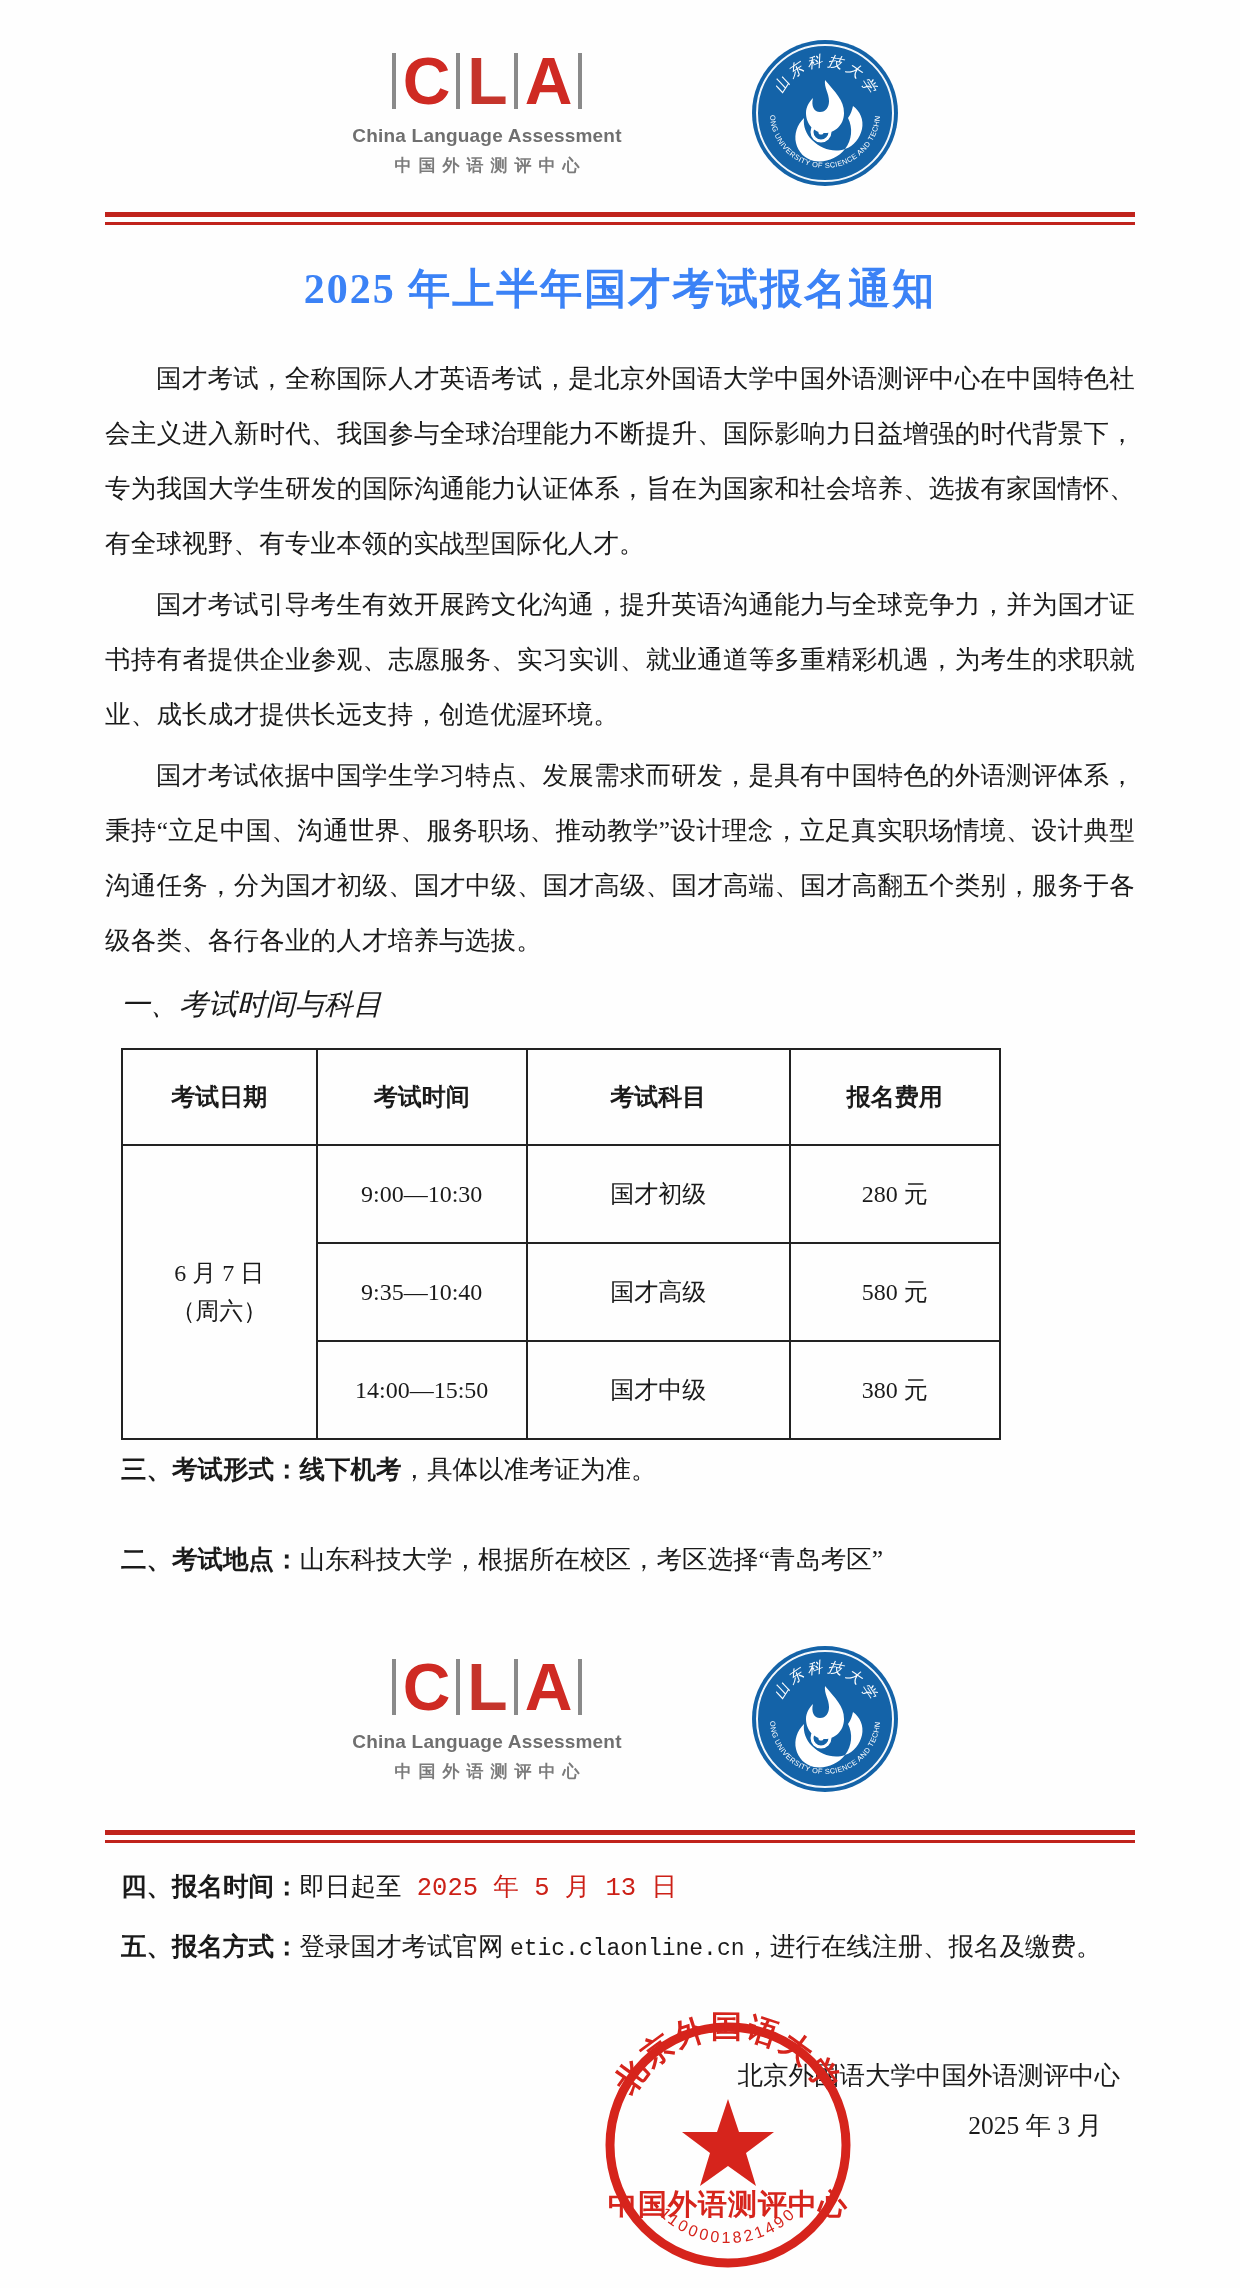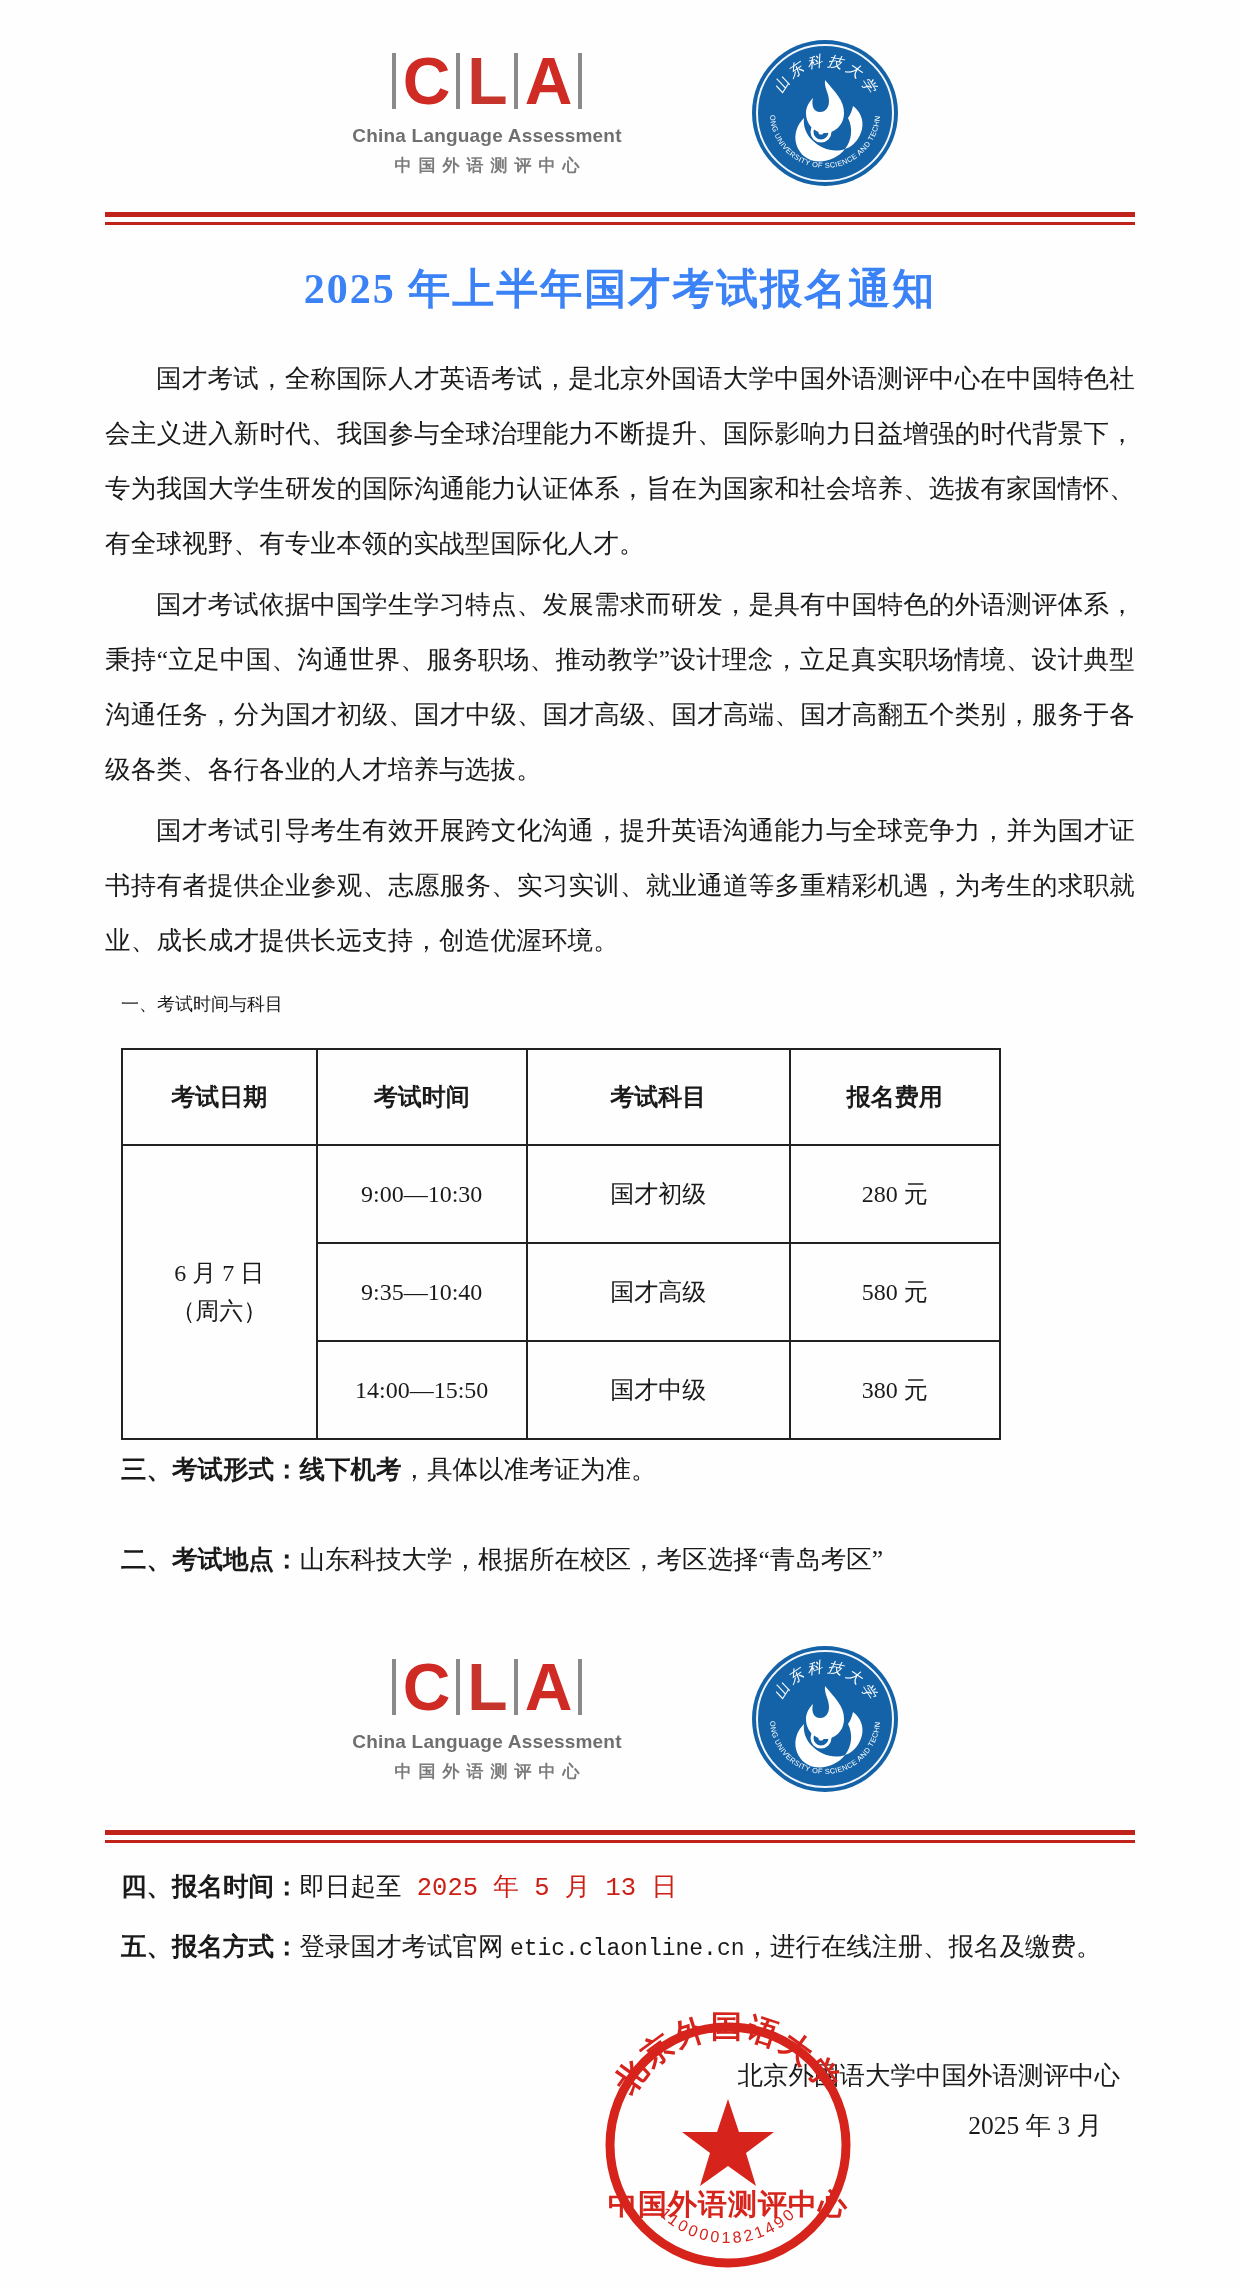--- a/index.html
+++ b/index.html
@@ -122,22 +122,23 @@
     letter-spacing:.2px;
   }
   .lead{
     margin:52px 0 0 16px;
     font-size:25.5px;
     font-weight:700;
     line-height:52px;
   }
   .sec-h{
     margin:10px 0 0 16px;
-    font-size:18px;
+    font-size:29px;
     line-height:52px;
+    font-style:italic;
   }
 
   
   table.sched{
     border-collapse:collapse;
     margin:18px 0 0 16px;
     width:880px;
     table-layout:fixed;
   }
   table.sched td{
@@ -250,22 +251,22 @@
   <div class="rule-double">
     <div class="r1"></div>
     <div class="r2"></div>
   </div>
 
   <h1 class="doc-title">2025 年上半年国才考试报名通知</h1>
 
   <div class="body-wrap">
 
     <p class="para">国才考试，全称国际人才英语考试，是北京外国语大学中国外语测评中心在中国特色社会主义进入新时代、我国参与全球治理能力不断提升、国际影响力日益增强的时代背景下，专为我国大学生研发的国际沟通能力认证体系，旨在为国家和社会培养、选拔有家国情怀、有全球视野、有专业本领的实战型国际化人才。</p>
+    <p class="para">国才考试引导考生有效开展跨文化沟通，提升英语沟通能力与全球竞争力，并为国才证书持有者提供企业参观、志愿服务、实习实训、就业通道等多重精彩机遇，为考生的求职就业、成长成才提供长远支持，创造优渥环境。</p>
     <p class="para">国才考试依据中国学生学习特点、发展需求而研发，是具有中国特色的外语测评体系，秉持“立足中国、沟通世界、服务职场、推动教学”设计理念，立足真实职场情境、设计典型沟通任务，分为国才初级、国才中级、国才高级、国才高端、国才高翻五个类别，服务于各级各类、各行各业的人才培养与选拔。</p>
-    <p class="para">国才考试引导考生有效开展跨文化沟通，提升英语沟通能力与全球竞争力，并为国才证书持有者提供企业参观、志愿服务、实习实训、就业通道等多重精彩机遇，为考生的求职就业、成长成才提供长远支持，创造优渥环境。</p>
 
     <div class="sec-h">一、考试时间与科目</div>
 
     <table class="sched">
       <colgroup>
         <col class="col1">
           <col class="col2">
           <col class="col3">
           <col class="col4">
       </colgroup>

